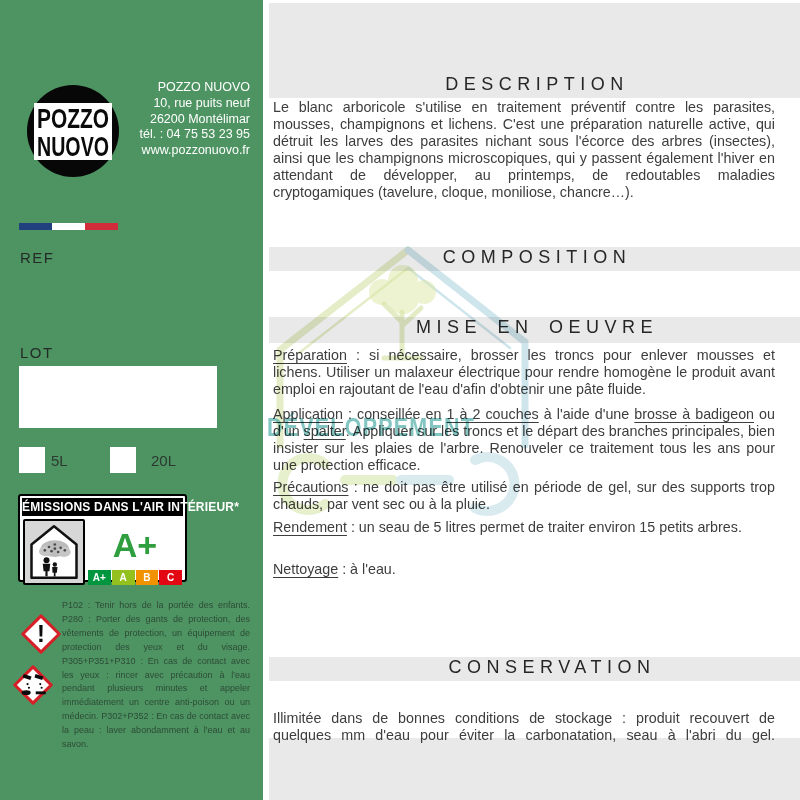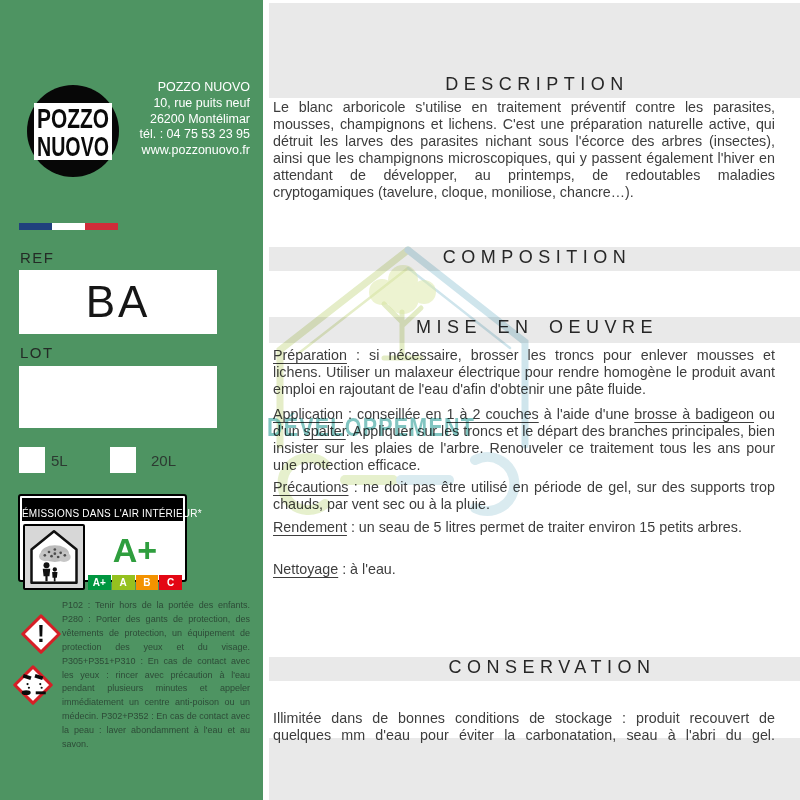--- a/index.html
+++ b/index.html
@@ -20,21 +20,21 @@
   .white-box{position:absolute;left:19px;width:198px;background:#ffffff;}
   .ref-value{display:flex;align-items:center;justify-content:center;height:100%;
              font-size:44px;letter-spacing:3px;color:#161616;}
   .size-box{position:absolute;width:26px;height:26px;background:#ffffff;}
   .size-label{position:absolute;color:#2c3a31;font-size:15px;}
 
   
   .emis{position:absolute;left:18px;top:494px;width:169px;height:88px;background:#ffffff;
         border:2px solid #000;border-radius:3px;display:flex;flex-direction:column;}
   .emis-title{margin:2px 2px 0 2px;background:#000;color:#fff;text-align:center;
-              font-size:10px;font-weight:normal;padding:10px 0 2px 0;letter-spacing:0.2px;white-space:nowrap;}
+              font-size:12px;font-weight:bold;padding:2px 0 2px 0;letter-spacing:0.2px;white-space:nowrap;}
   .emis-body{flex:1;display:flex;padding:3px;gap:3px;}
   .emis-house{flex:0 0 62px;background:#d7d7d7;border:2px solid #000;border-radius:2px;
               display:flex;align-items:center;justify-content:center;}
   .emis-right{flex:1;display:flex;flex-direction:column;}
   .emis-grade{flex:1;display:flex;align-items:center;justify-content:center;
               font-size:34px;font-weight:bold;line-height:1;}
   .emis-scale{display:flex;gap:1px;height:15px;}
   .emis-scale span{flex:1;display:flex;align-items:center;justify-content:center;
                    color:#fff;font-weight:bold;font-size:10px;}
 
@@ -94,23 +94,20 @@
       <div>www.pozzonuovo.fr</div>
     </div>
 
     <div class="flag">
       <span style="background-color: rgb(32, 65, 125);"></span>
       <span style="background-color: rgb(255, 255, 255);"></span>
       <span style="background-color: rgb(208, 44, 57);"></span>
     </div>
 
     <div class="field-label" style="top:249px;">REF</div>
-    <div class="white-box" style="top:270px;height:64px;">
-      <div class="ref-value">BA</div>
-    </div>
 
     <div class="field-label" style="top:344px;">LOT</div>
     <div class="white-box" style="top:366px;height:62px;">
       <div class="ref-value" style="font-size:20px;"></div>
     </div>
 
     <div class="size-box" style="left:19px;top:447px;"></div>
     <div class="size-label" style="left:51px;top:452px;">5L</div>
     <div class="size-box" style="left:110px;top:447px;"></div>
     <div class="size-label" style="left:151px;top:452px;">20L</div>

